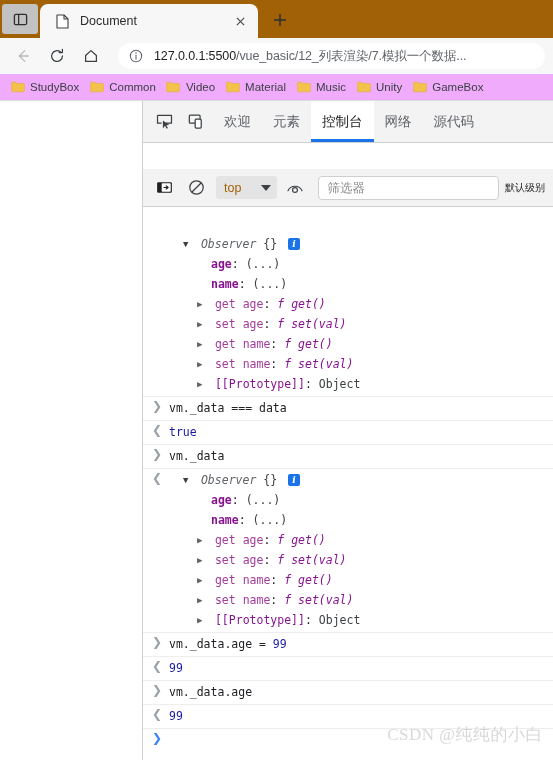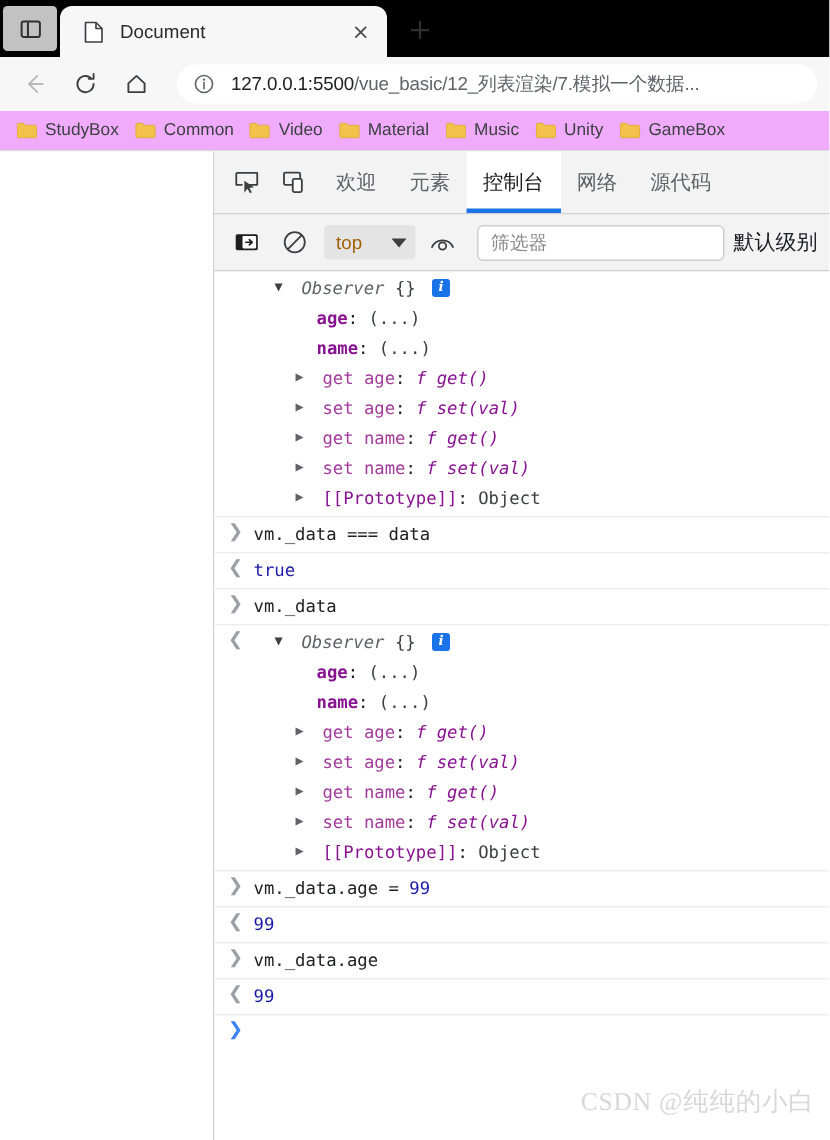--- a/index.html
+++ b/index.html
@@ -19,21 +19,21 @@
     height: 760px;
     position: relative;
     background: #ffffff;
     display: flex;
     flex-direction: column;
   }
 
   
   .tabstrip {
     height: 38px;
-    background: #000000;
+    background: #a16207;
     display: flex;
     align-items: flex-end;
     position: relative;
     flex: 0 0 auto;
   }
   .tabsearch-btn {
     width: 36px;
     height: 30px;
     margin: 0 0 4px 2px;
     background: #c2c2c2;
@@ -184,20 +184,21 @@
     flex: 0 0 142px;
     background: #ffffff;
     border-right: 1px solid #cfcfcf;
   }
   .devtools {
     flex: 1 1 auto;
     min-width: 0;
     display: flex;
     flex-direction: column;
     background: #ffffff;
+    gap: 26px;
   }
 
   
   .dt-tabbar {
     height: 41px;
     flex: 0 0 41px;
     background: #f3f3f3;
     display: flex;
     align-items: center;
     border-bottom: 1px solid #d0d0d0;
@@ -279,21 +280,21 @@
     margin: 0 6px;
     padding: 0 8px;
     box-sizing: border-box;
     font-size: 12.5px;
     color: #3c4043;
     font-family: "Liberation Sans", sans-serif;
     outline: none;
   }
   .filter-input::placeholder { color: #8a8a8a; }
   .level-select {
-    font-size: 14px;
+    font-size: 10px;
     color: #202124;
     flex: 0 0 auto;
     white-space: nowrap;
     padding-right: 2px;
   }
 
   
   .console {
     flex: 1 1 auto;
     overflow: hidden;

